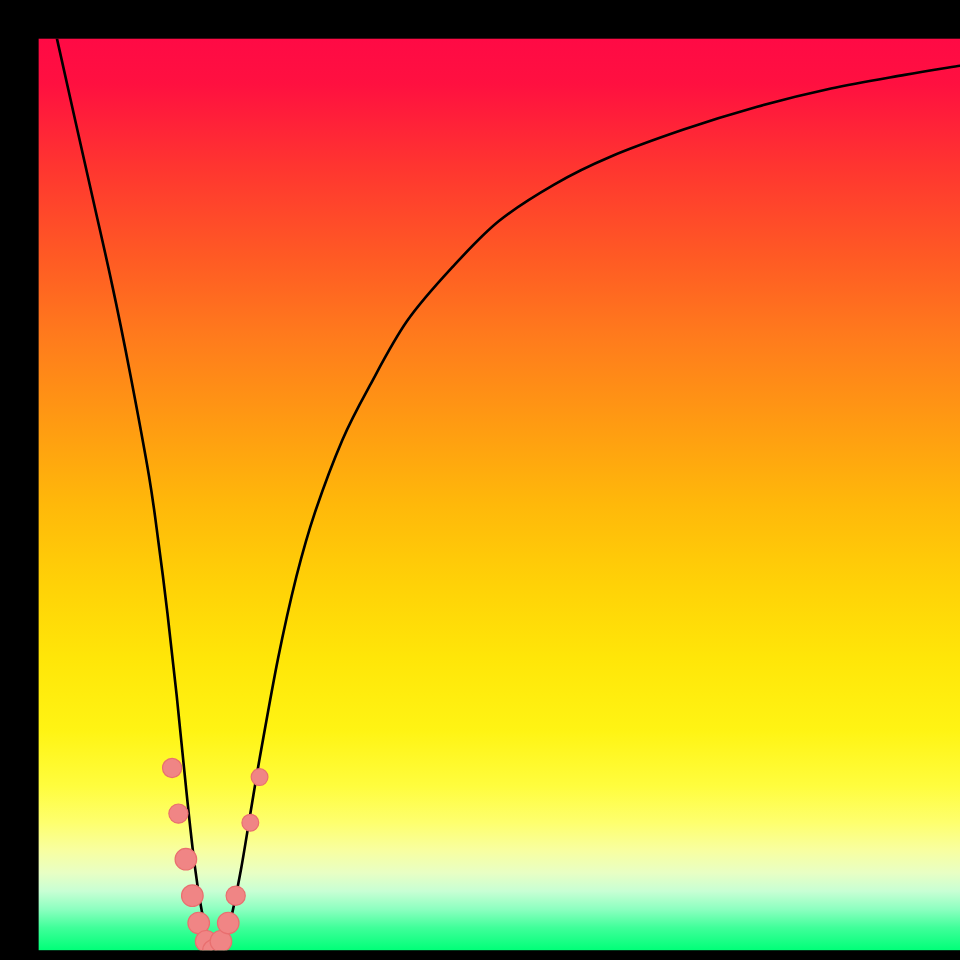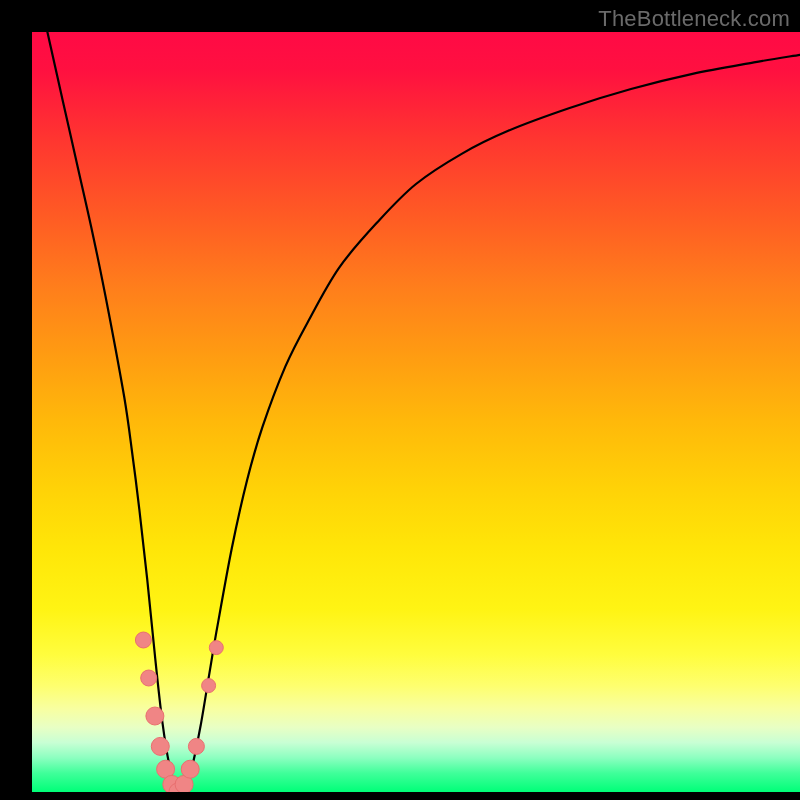--- a/index.html
+++ b/index.html
@@ -85,14 +85,13 @@
           <circle cx="139.8" cy="752.4" r="9" fill="#f08585" stroke="#e96f6f" stroke-width="1"></circle>
           <circle cx="145.9" cy="760.0" r="9" fill="#f08585" stroke="#e96f6f" stroke-width="1"></circle>
           <circle cx="152.1" cy="752.4" r="9" fill="#f08585" stroke="#e96f6f" stroke-width="1"></circle>
           <circle cx="158.2" cy="737.2" r="9" fill="#f08585" stroke="#e96f6f" stroke-width="1"></circle>
           <circle cx="164.4" cy="714.4" r="8" fill="#f08585" stroke="#e96f6f" stroke-width="1"></circle>
           <circle cx="176.6" cy="653.6" r="7" fill="#f08585" stroke="#e96f6f" stroke-width="1"></circle>
           <circle cx="184.3" cy="615.6" r="7" fill="#f08585" stroke="#e96f6f" stroke-width="1"></circle>
         </g>
     </svg>
   </div>
-  <div class="watermark">TheBottleneck.com</div>
 </div>
 
 </body></html>

